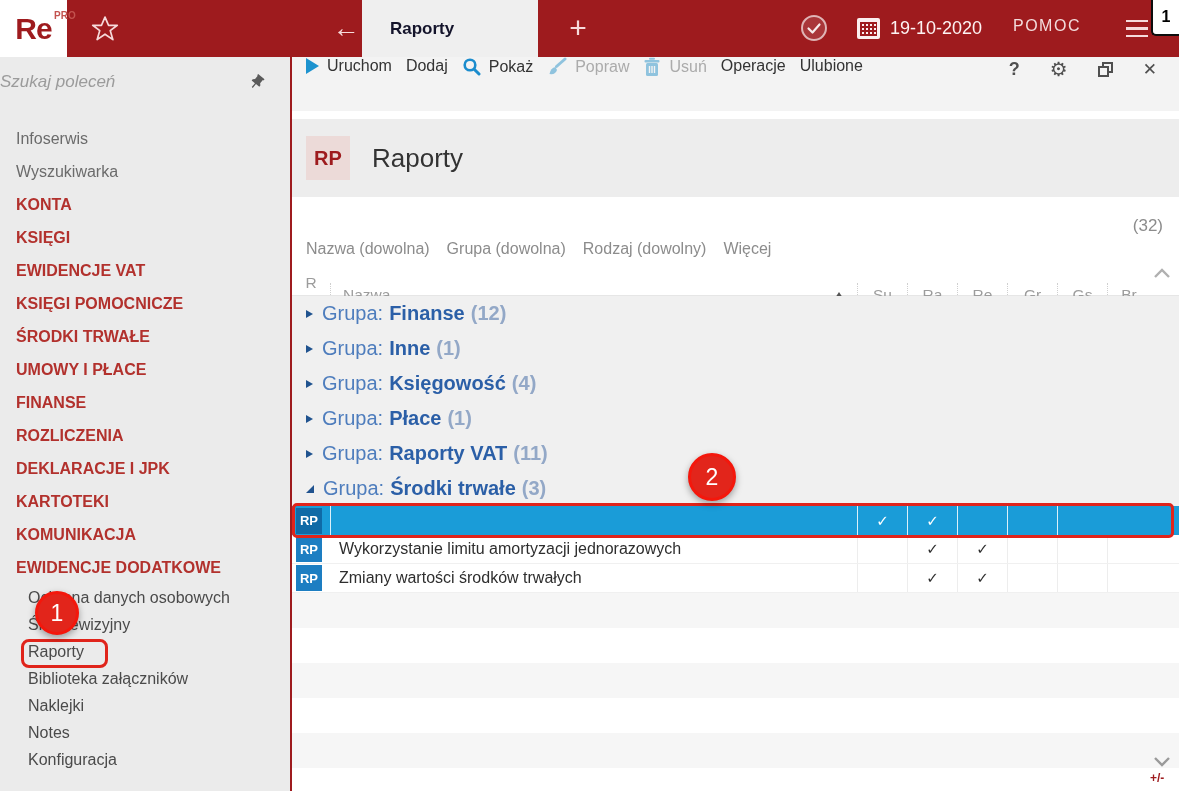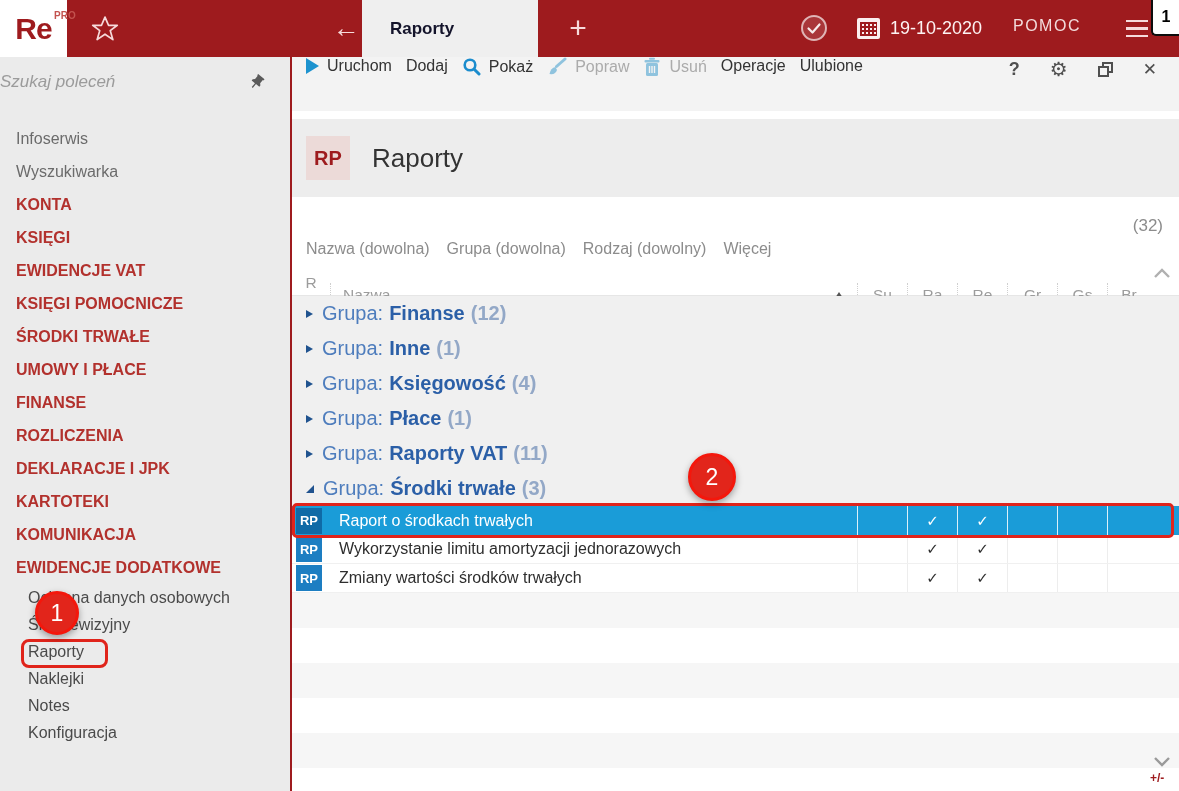--- a/index.html
+++ b/index.html
@@ -183,20 +183,21 @@
       <div class="m-item m-sect">UMOWY I PŁACE</div>
       <div class="m-item m-sect">FINANSE</div>
       <div class="m-item m-sect">ROZLICZENIA</div>
       <div class="m-item m-sect">DEKLARACJE I JPK</div>
       <div class="m-item m-sect">KARTOTEKI</div>
       <div class="m-item m-sect">KOMUNIKACJA</div>
       <div class="m-item m-sect">EWIDENCJE DODATKOWE</div>
       <div class="m-sub">Ochrona danych osobowych</div>
       <div class="m-sub">Ślad rewizyjny</div>
       <div class="m-sub">Raporty</div>
+      <div class="m-sub">Biblioteka załączników</div>
       <div class="m-sub">Naklejki</div>
       <div class="m-sub">Notes</div>
       <div class="m-sub">Konfiguracja</div>
     </div>
     <div class="raporty-outline"></div>
     <div class="callout callout-1">1</div>
   </div>
   <div class="divider"></div>
 
   <div class="main">
@@ -316,21 +317,20 @@
           <span class="tri-e"></span>
           <span class="g-pre">Grupa:</span>
           <span class="g-name">Środki trwałe</span>
           <span class="g-cnt">(3)</span>
         </div>
 
       <div class="i-row i-sel trow">
         <div>
             <div class="rp-sm">RP</div>
           </div>
-        <div class="i-name">Raport o środkach trwałych</div>
         <div class="cellchk"></div>
         <div class="cellchk">✓</div>
         <div class="cellchk">✓</div>
         <div class="cellchk"></div>
         <div class="cellchk"></div>
         <div class="cellchk"></div>
         <div></div>
       </div>
       <div class="i-row trow">
         <div>

